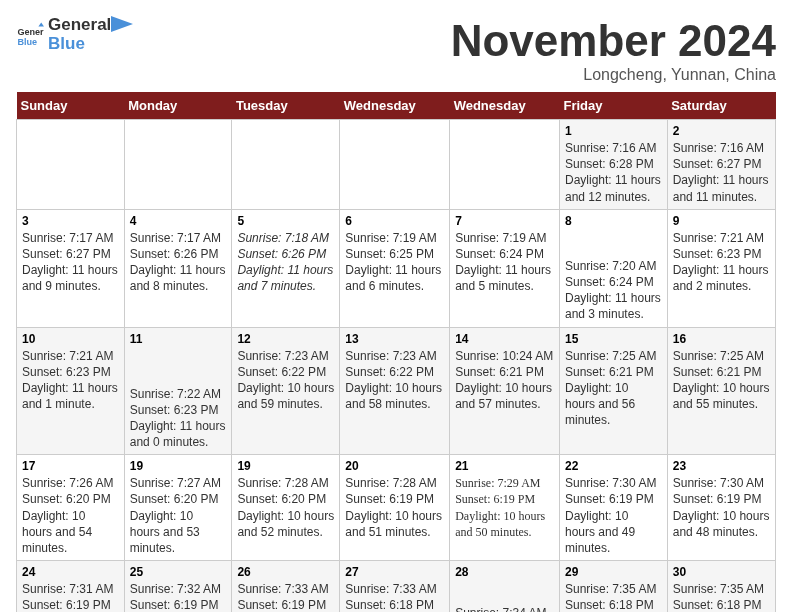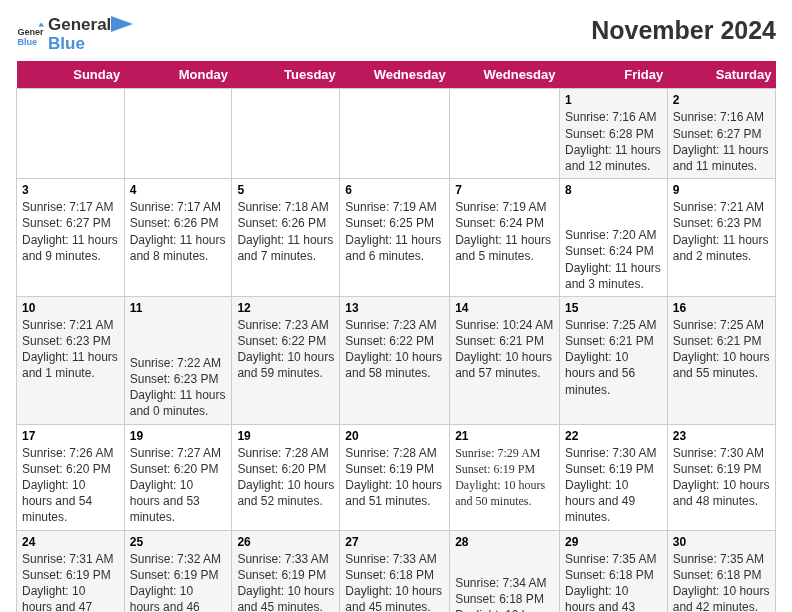--- a/index.html
+++ b/index.html
@@ -22,38 +22,38 @@
       gap: 4px;
     }
     .logo-icon {
       width: 28px;
       height: 28px;
     }
     .title-section {
       text-align: right;
     }
     .month-title {
-      font-size: 25px;
+      font-size: 44px;
       font-weight: bold;
       color: #333;
     }
     .location {
       font-size: 16px;
       color: #555;
     }
     .calendar {
       width: 100%;
       border-collapse: collapse;
       font-size: 11px;
     }
     .calendar th {
-      background: #be185d;
+      background: #7f1d1d;
       color: #fff;
       padding: 6px 4px;
-      text-align: right;
+      text-align: left;
       font-size: 13px;
       font-weight: bold;
     }
     .calendar td {
       border: 1px solid #ccc;
       vertical-align: top;
       padding: 4px 5px;
       width: 113px;
       min-height: 80px;
       height: 80px;
@@ -93,20 +93,21 @@
     <div style="display:flex;flex-direction:column;line-height:1.1;">
       <span style="font-size:17px;font-weight:bold;color:#333;">General</span>
       <span style="font-size:17px;font-weight:bold;color:#4a90d9;">Blue</span>
     </div>
     <svg width="22" height="28" viewBox="0 0 22 28" style="margin-left:-4px;margin-top:-10px;">
       <polygon points="0,0 22,8 0,16" fill="#4a90d9"></polygon>
     </svg>
   </div>
   <div class="title-section">
     <div class="month-title">November 2024</div>
+    <div class="location">Longcheng, Yunnan, China</div>
   </div>
 </div>
 
 <table class="calendar">
   <thead>
     <tr>
     <th>Sunday</th>
         <th>Monday</th>
         <th>Tuesday</th>
         <th>Wednesday</th>
@@ -143,21 +144,21 @@
 Daylight: 11 hours and 9 minutes.</div>
         </td>
         <td>
           <div class="day-num">4</div>
           <div class="day-info" style="white-space: pre-line;">Sunrise: 7:17 AM
 Sunset: 6:26 PM
 Daylight: 11 hours and 8 minutes.</div>
         </td>
         <td>
           <div class="day-num">5</div>
-          <div class="day-info" style="white-space: pre-line;">Sunrise: 7:18 AM
+          <div class="day-info" style="white-space: pre-line; font-style: italic;">Sunrise: 7:18 AM
 Sunset: 6:26 PM
 Daylight: 11 hours and 7 minutes.</div>
         </td>
         <td>
           <div class="day-num">6</div>
           <div class="day-info" style="white-space: pre-line;">Sunrise: 7:19 AM
 Sunset: 6:25 PM
 Daylight: 11 hours and 6 minutes.</div>
         </td>
         <td>

